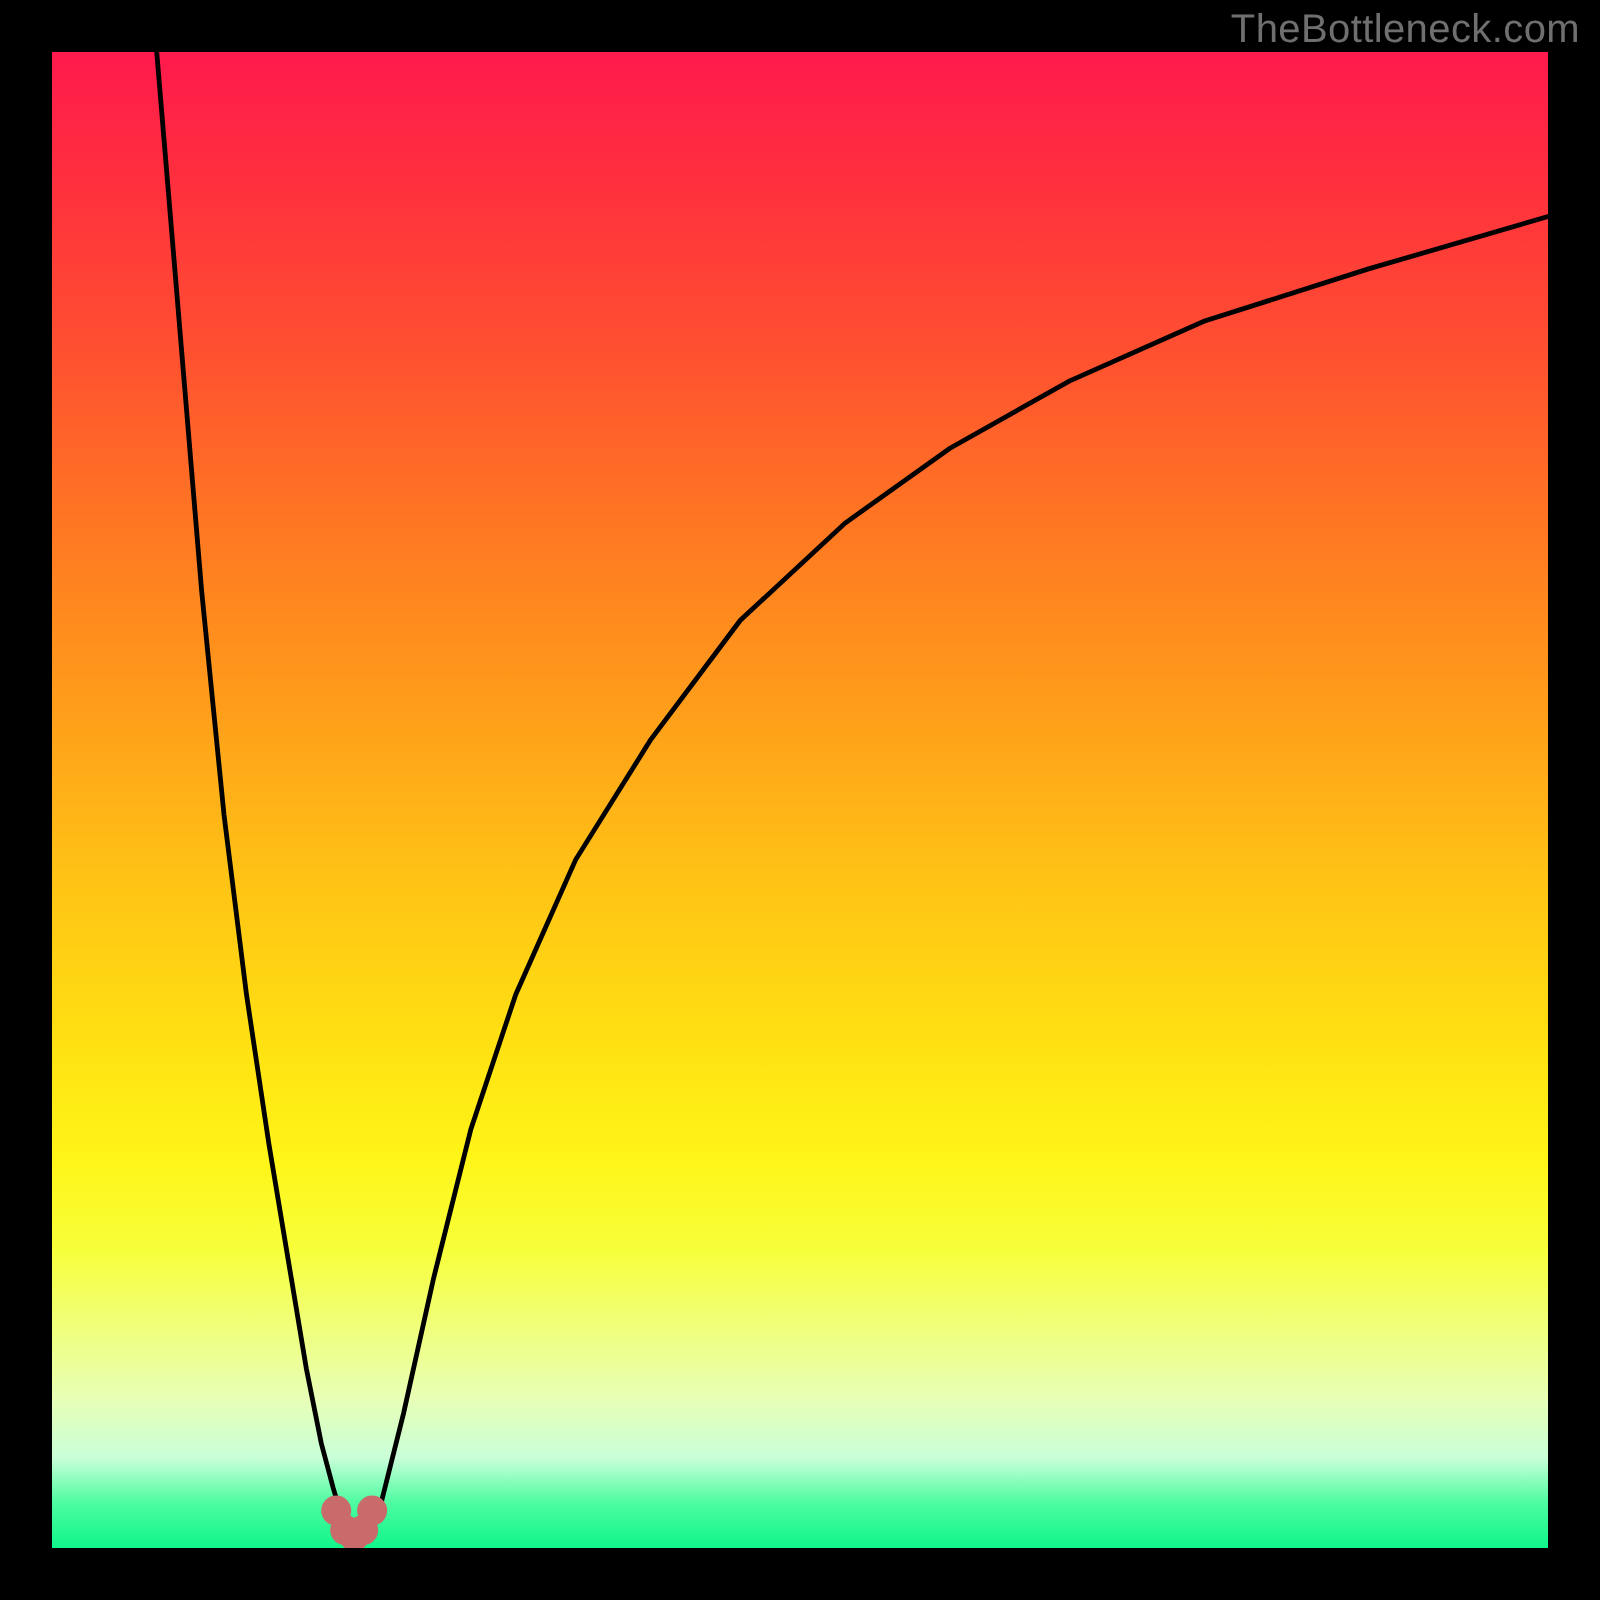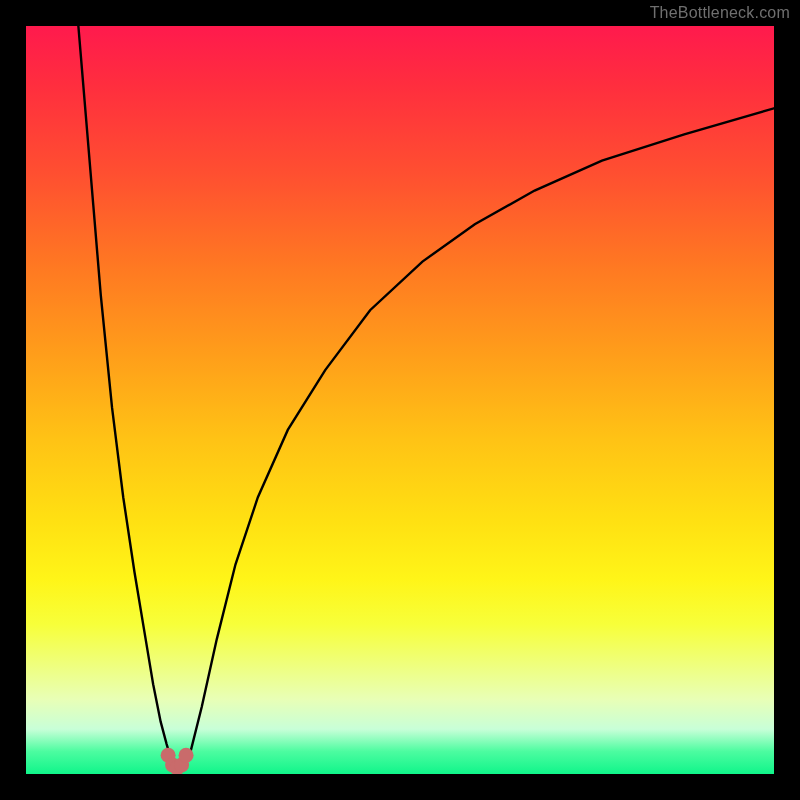--- a/index.html
+++ b/index.html
@@ -36,21 +36,21 @@
       #e8ffb6 90%,
       #c8ffd8 94%,
       #4cfca0 97%,
       #10f58a 100%);
   }
   .watermark {
     position: absolute;
     top: 4px;
     right: 10px;
     color: #6f6f6f;
-    font-size: 16px;
+    font-size: 20px;
     letter-spacing: 0.2px;
     font-weight: 400;
   }
   svg.curve-layer {
     position: absolute;
     left: 0;
     top: 0;
     width: 748px;
     height: 748px;
   }

